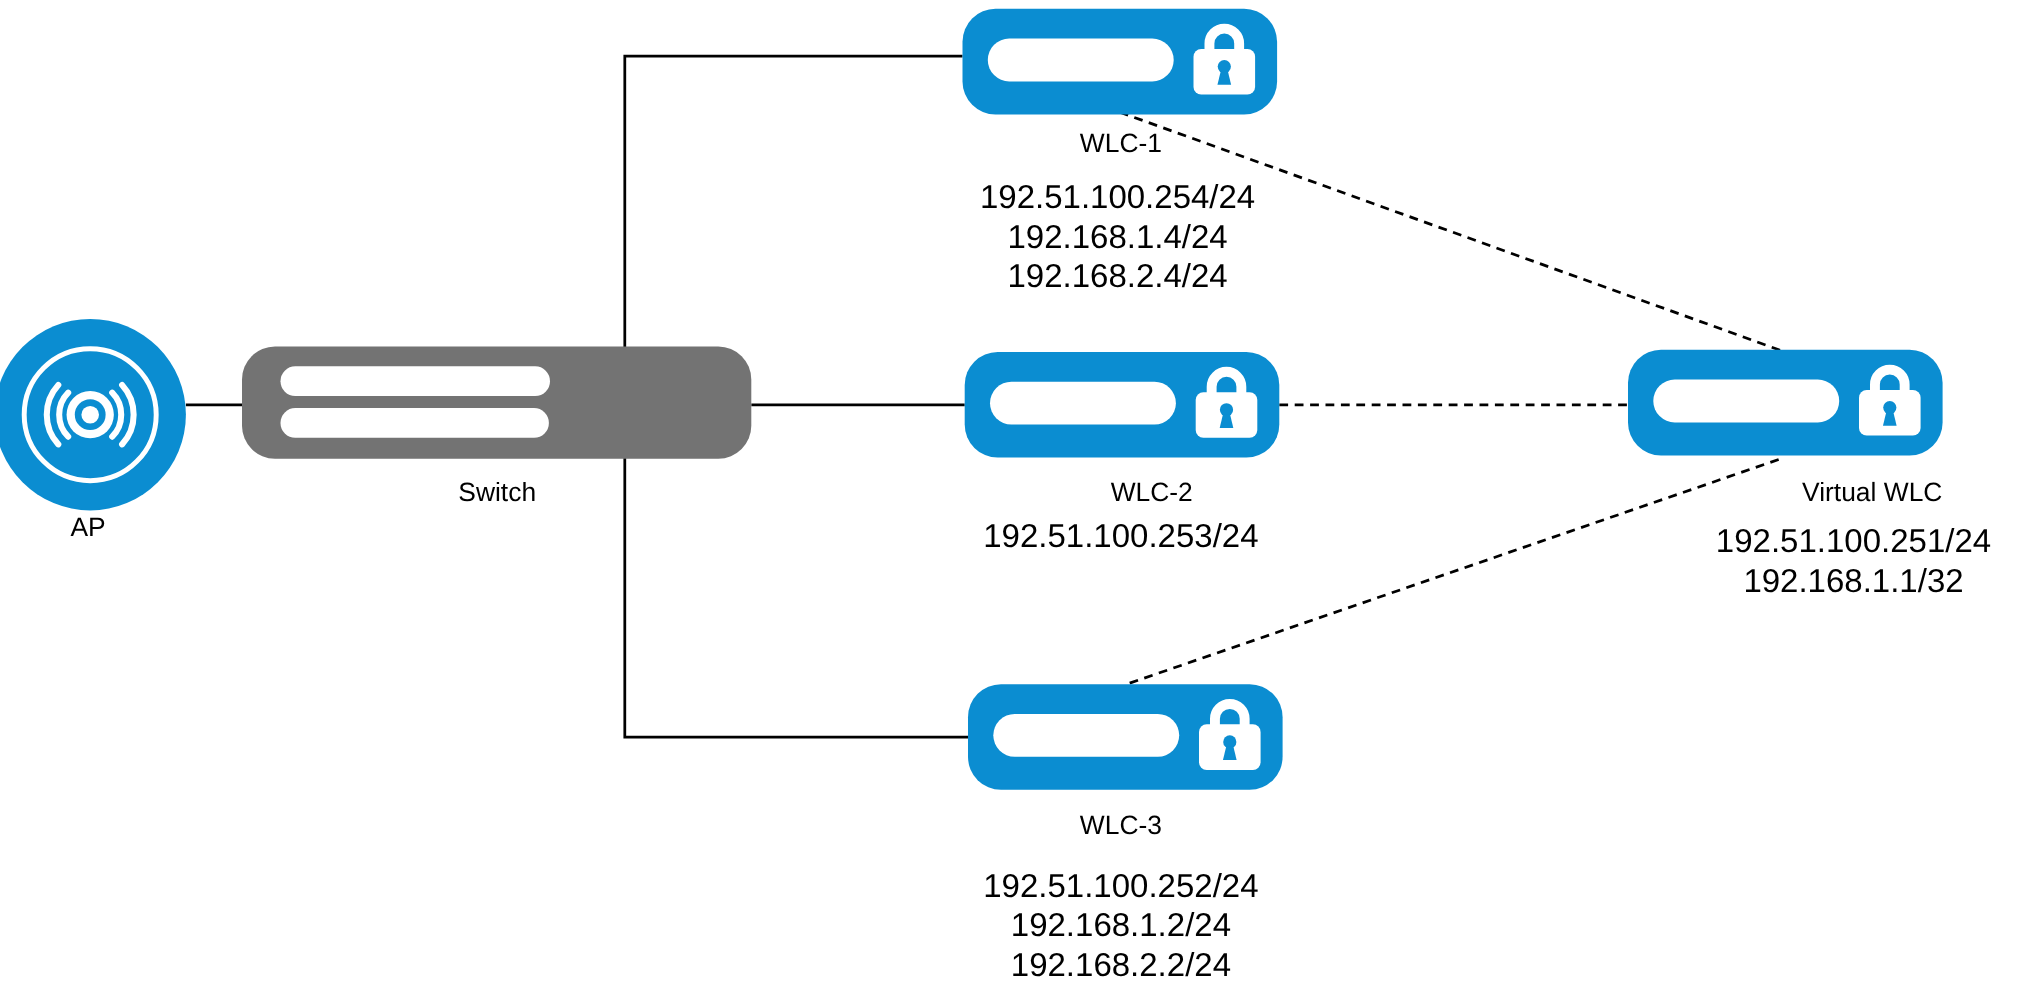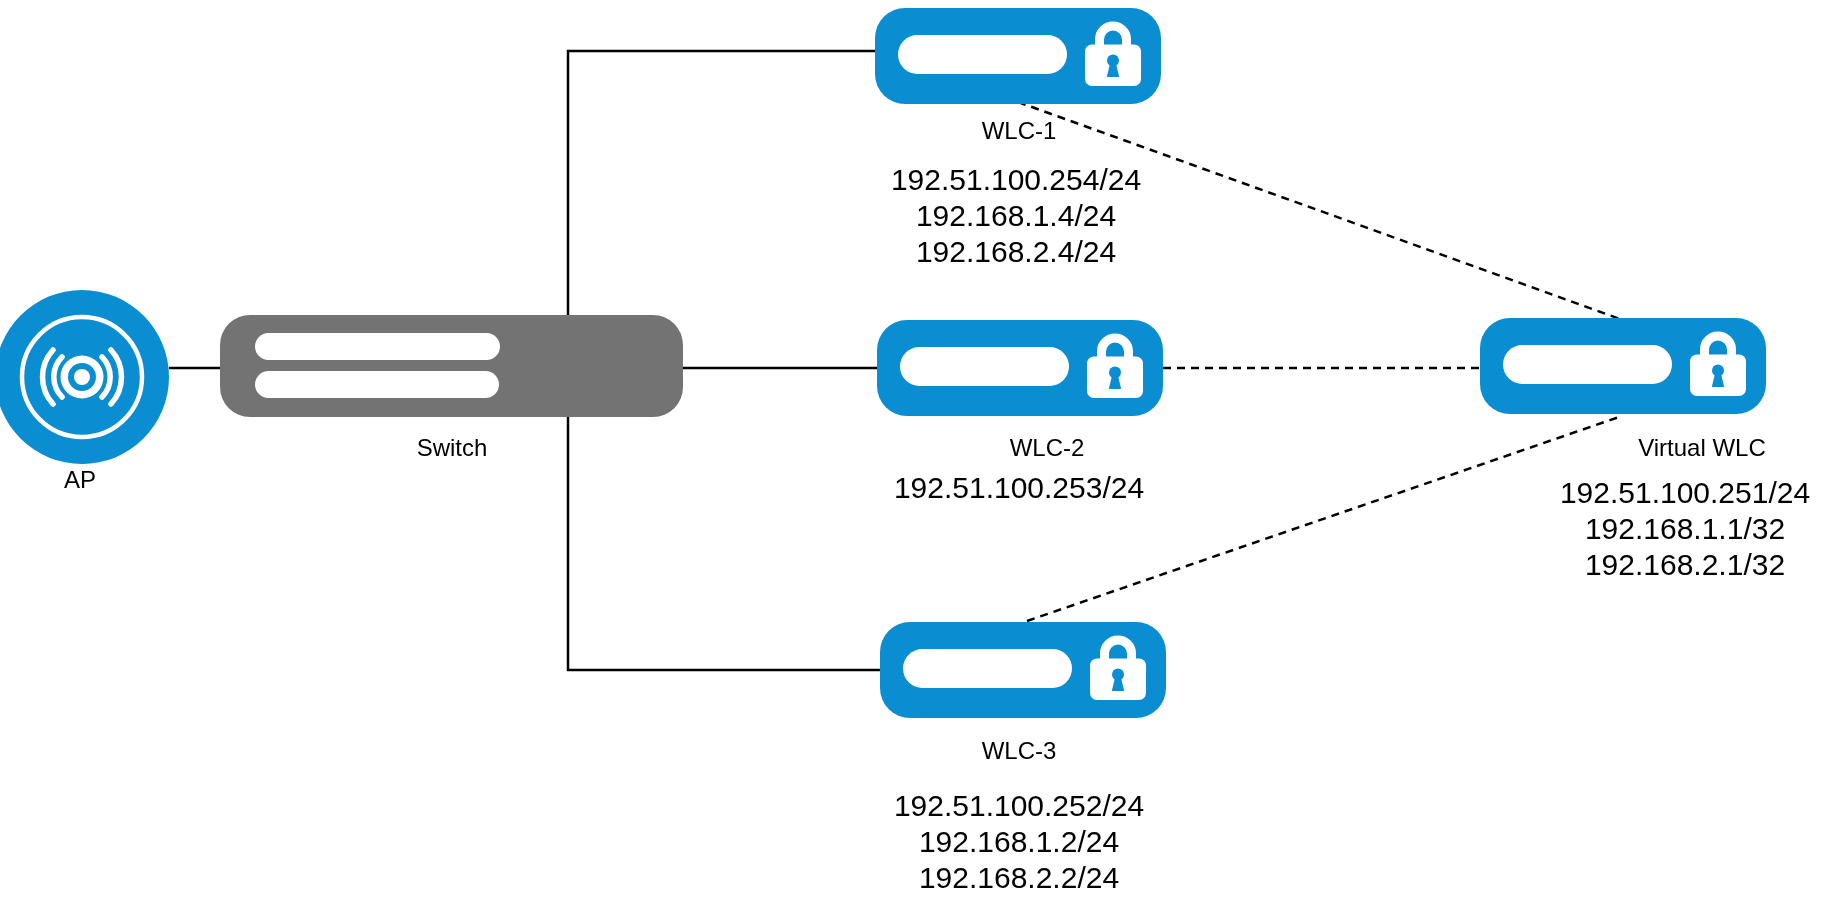--- a/index.html
+++ b/index.html
@@ -123,16 +123,15 @@
   <div class="ipblock" style="left:1019px; top:788px;">
     <div>192.51.100.252/24</div>
     <div>192.168.1.2/24</div>
     <div>192.168.2.2/24</div>
   </div>
 
   <div class="lbl" style="left:1687px; top:430px;margin-left:15px;">Virtual WLC</div>
   <div class="ipblock" style="left:1685px; top:475px;">
     <div>192.51.100.251/24</div>
     <div>192.168.1.1/32</div>
-    <div>192.168.2.1/32</div>
   </div>
 
 </div>
 
 </body></html>

